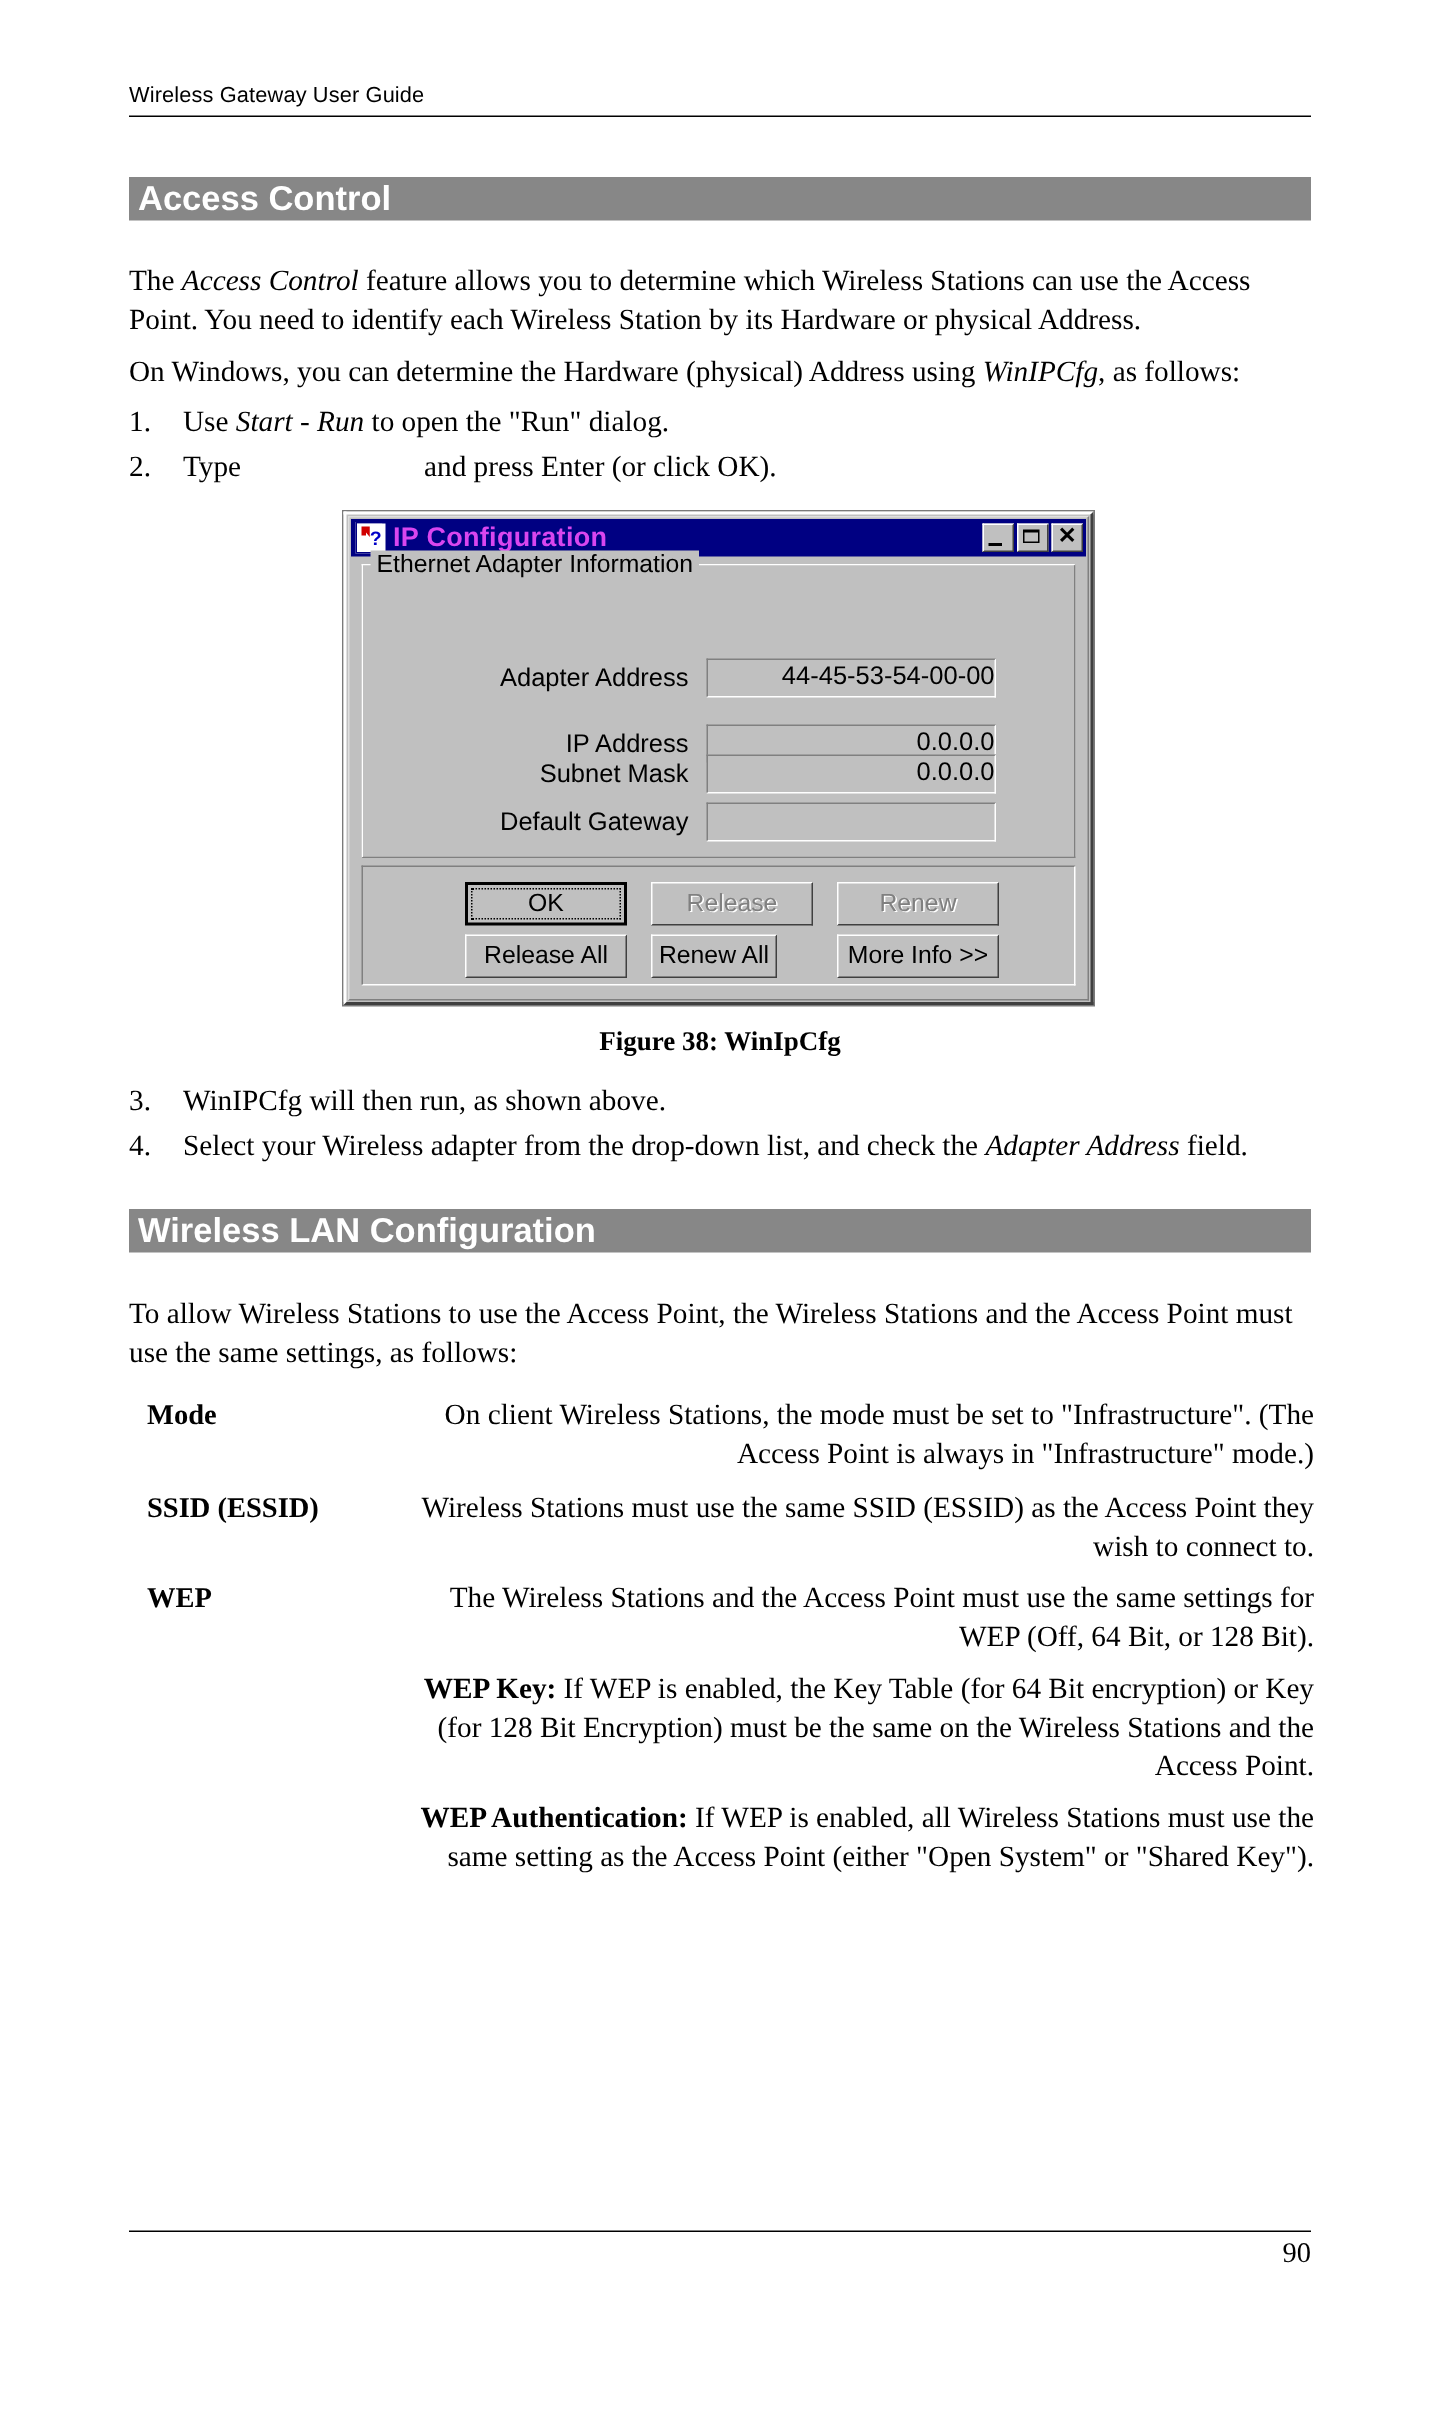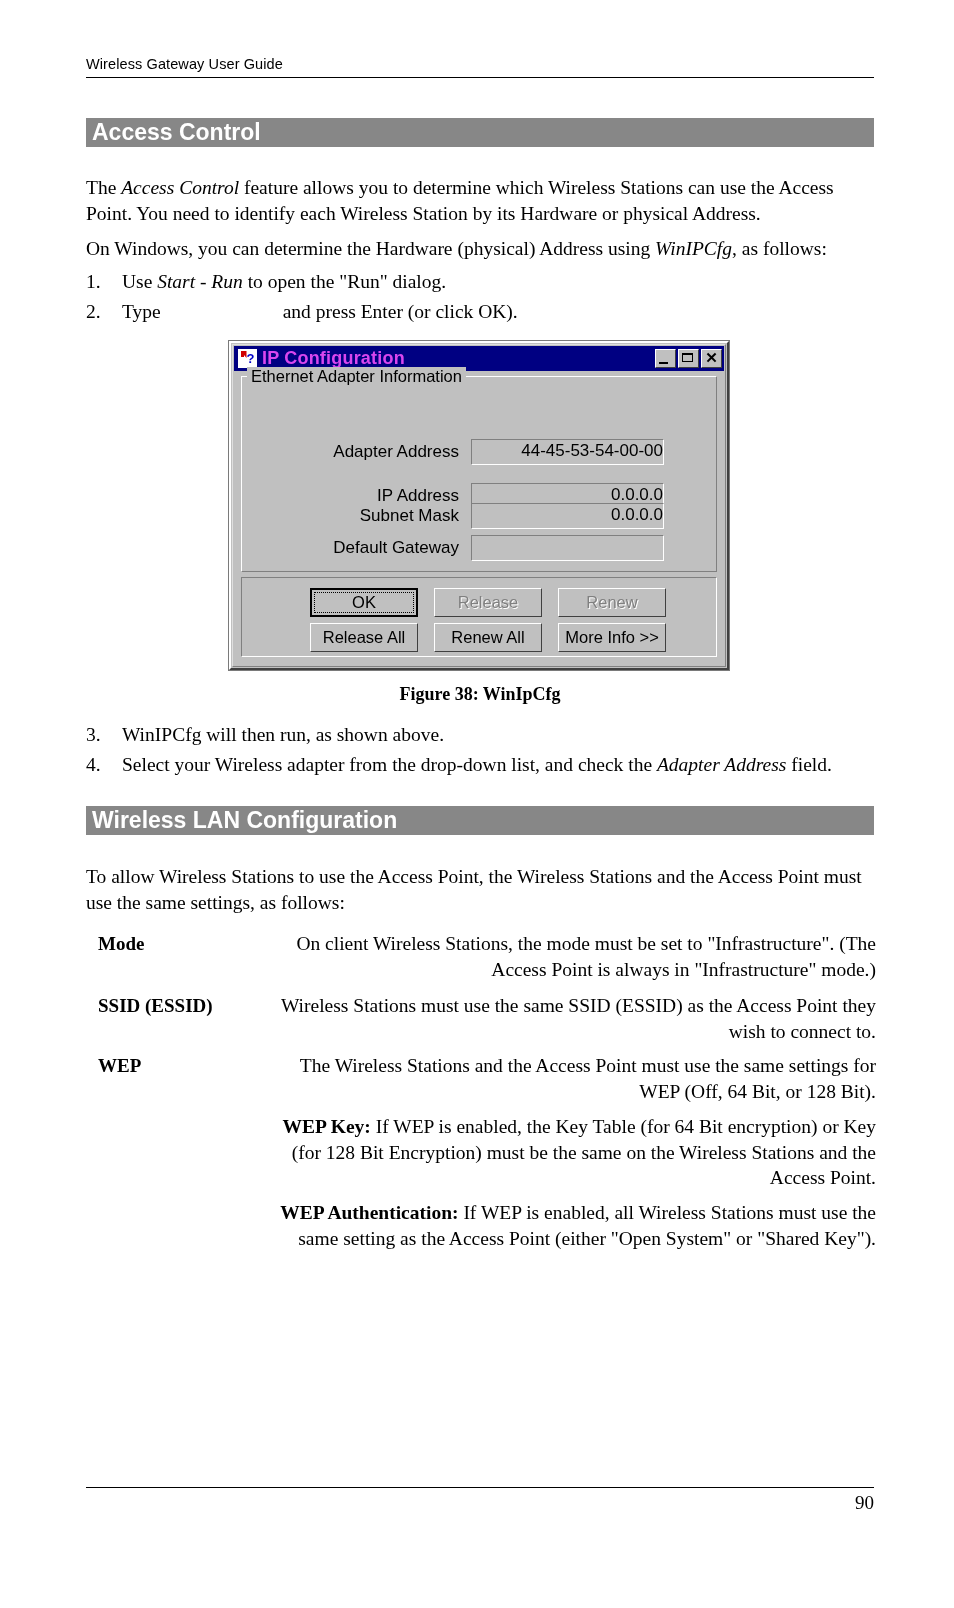--- a/index.html
+++ b/index.html
@@ -311,21 +311,21 @@
       </div>
       <div class="btn disabled" style="left:192px; top:10px; width:108px;">
         <span>Release</span>
       </div>
       <div class="btn disabled" style="left:316px; top:10px; width:108px;">
         <span>Renew</span>
       </div>
       <div class="btn" style="left:68px;  top:45px; width:108px;">
         <span>Release All</span>
       </div>
-      <div class="btn" style="left:192px; top:45px; width:108px;">
+      <div class="btn" style="left:192px; top:45px; width:84px;">
         <span>Renew All</span>
       </div>
       <div class="btn" style="left:316px; top:45px; width:108px;">
         <span>More Info &gt;&gt;</span>
       </div>
     </div>
   </div>
 
   <div class="figcap" style="top:684px;">Figure 38: WinIpCfg</div>
 

